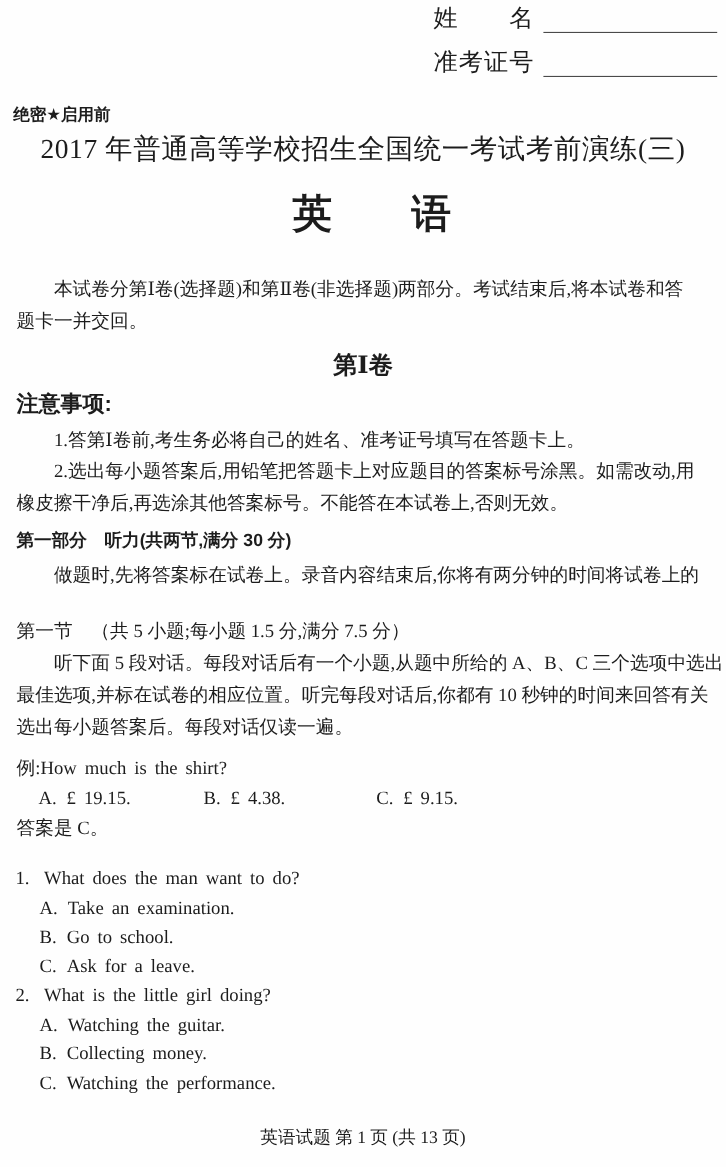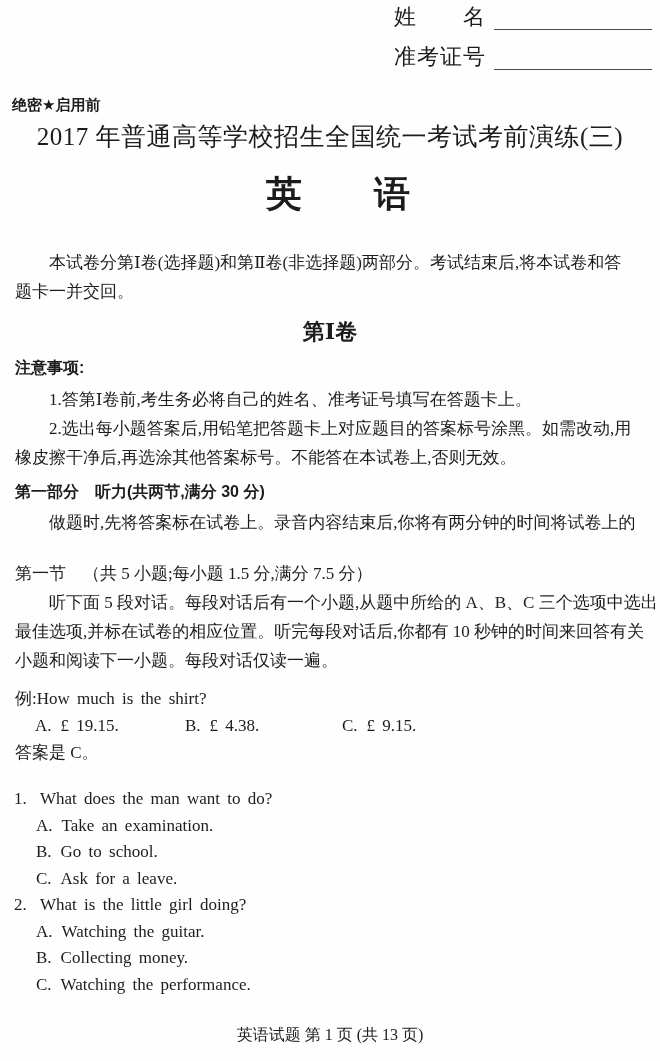--- a/index.html
+++ b/index.html
@@ -34,21 +34,21 @@
   }
   
   .para{margin:0 15px;font-size:17px;line-height:29px;}
   .line{white-space:nowrap;}
   .indent{text-indent:2em;}
   .intro{margin-top:34px;}
   .volume-title{margin-top:12px;text-align:center;font-weight:bold;font-size:22px;line-height:28px;}
   .notes-heading{
     margin:13px 15px 0;
     font-family:"Liberation Sans","DejaVu Sans",sans-serif;
-    font-weight:bold;font-size:16px;line-height:18px;
+    font-weight:bold;font-size:20px;line-height:18px;
   }
   .notes{margin-top:8px;}
   .part-heading{
     margin:10px 15px 0;
     font-family:"Liberation Sans","DejaVu Sans",sans-serif;
     font-weight:bold;font-size:16px;line-height:20px;
   }
   .part-instr{margin-top:6px;}
   .section-heading{margin:22px 15px 0;font-size:17px;line-height:29px;}
   
@@ -108,21 +108,21 @@
 
     <div class="part-heading">第一部分　听力(共两节,满分 30 分)</div>
     <div class="para part-instr">
       <div class="line indent">做题时,先将答案标在试卷上。录音内容结束后,你将有两分钟的时间将试卷上的</div>
     </div>
 
     <div class="section-heading">第一节　（共 5 小题;每小题 1.5 分,满分 7.5 分）</div>
     <div class="para">
       <div class="line indent">听下面 5 段对话。每段对话后有一个小题,从题中所给的 A、B、C 三个选项中选出</div>
       <div class="line">最佳选项,并标在试卷的相应位置。听完每段对话后,你都有 10 秒钟的时间来回答有关</div>
-      <div class="line">小题和阅读下一小题。每段对话仅读一遍。</div>
+      <div class="line">选出每小题答案后。每段对话仅读一遍。</div>
     </div>
 
     <div class="example">
       <div class="line eng">例:How much is the shirt?</div>
       <div class="options-row eng">
         <span class="cell-a"><span class="opt-label">A.</span><span>£ 19.15.</span></span>
         <span class="cell-b"><span class="opt-label">B.</span><span>£ 4.38.</span></span>
         <span class="cell-c"><span class="opt-label">C.</span><span>£ 9.15.</span></span>
       </div>
       <div class="line">答案是 C。</div>

